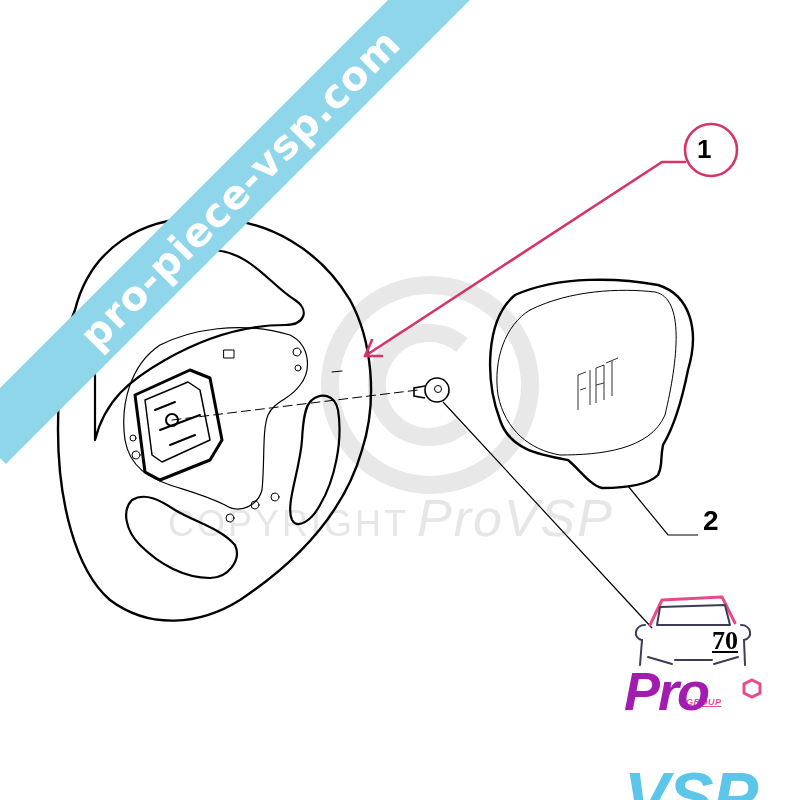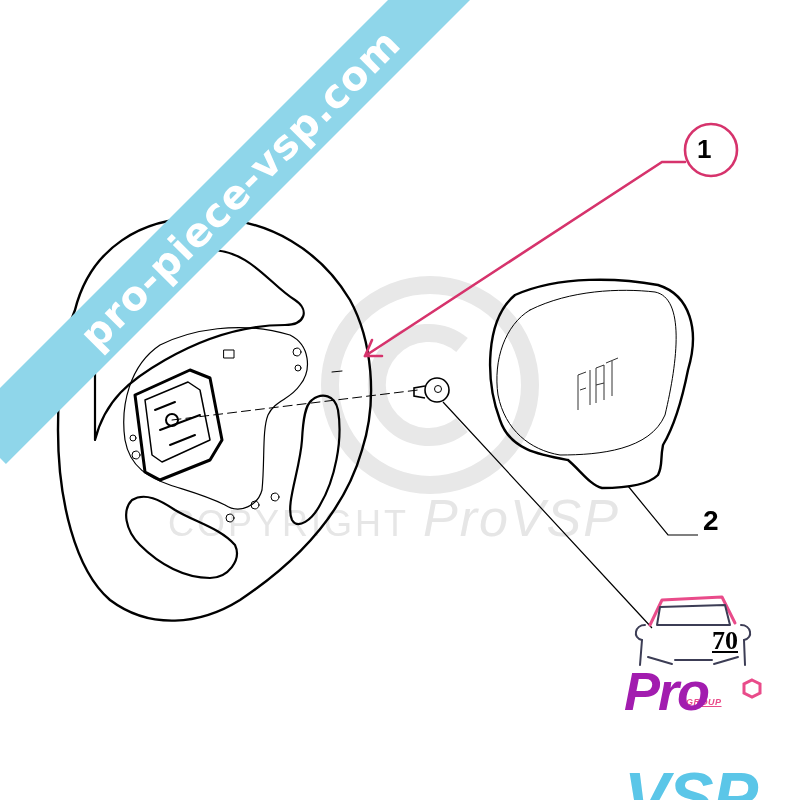--- a/index.html
+++ b/index.html
@@ -11,21 +11,21 @@
       display: flex; align-items: center; justify-content: center;
     }
     .banner-text {
       color: #ffffff; font-family: "DejaVu Sans", sans-serif; font-weight: bold;
       font-size: 40px; letter-spacing: 1px; white-space: nowrap;
     }
     .copyright-text {
       position: absolute; left: 168px; top: 488px; font-family: "Liberation Sans", sans-serif;
       font-size: 36px; color: #e6e6e6; letter-spacing: 3px; white-space: nowrap;
     }
-    .copyright-text .brand { font-style: italic; font-size: 52px; letter-spacing: 2px; margin-left: 14px; }
+    .copyright-text .brand { font-style: italic; font-size: 52px; letter-spacing: 2px; margin-left: 8px; }
     .callout {
       position: absolute; font-family: "Liberation Sans", sans-serif; font-weight: bold; color: #000;
     }
     .callout-1 { left: 697px; top: 134px; font-size: 26px; }
     .callout-2 { left: 703px; top: 505px; font-size: 28px; }
     .callout-70 { left: 712px; top: 626px; font-family: "Liberation Serif", serif; font-size: 26px; font-weight: bold; text-decoration: underline; }
     .logo-group {
       position: absolute; left: 686px; top: 697px; font-size: 9px; font-style: italic; font-weight: bold;
       color: #e94b8a; letter-spacing: 0.5px; text-decoration: underline;
     }

